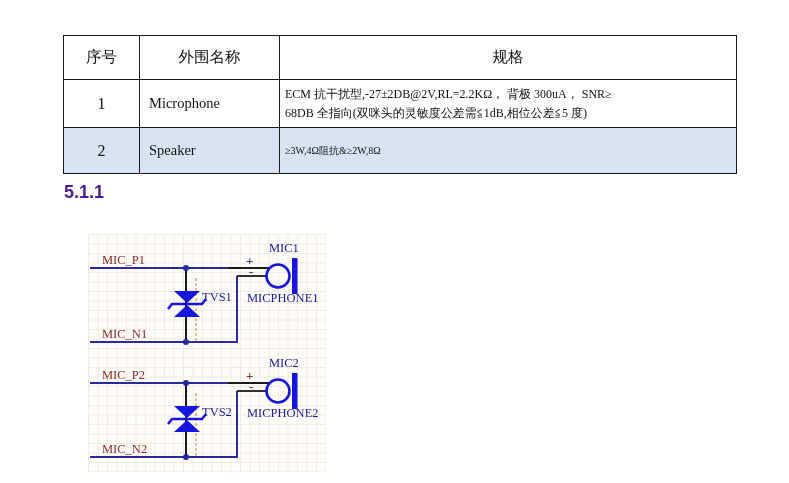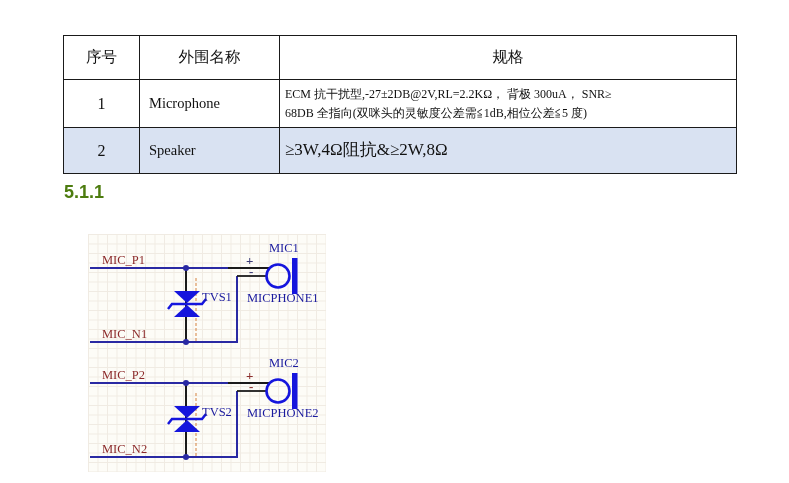--- a/index.html
+++ b/index.html
@@ -10,27 +10,27 @@
   .spec-table{position:absolute;left:63px;top:35px;border-collapse:collapse;table-layout:fixed;width:670px;}
   .spec-table td{border:1.5px solid #1a1a1a;padding:0;vertical-align:middle;color:#111;}
   .col-no{width:75px;text-align:center;font-size:16px;}
   .col-name{width:139px;text-align:left;padding-left:9px !important;font-family:Liberation Serif, serif;font-size:14.5px;}
   .col-spec{width:456px;text-align:left;padding-left:5px !important;font-size:12px;}
   .hdr-row td{height:43px;text-align:center;font-size:15.5px;}
   .hdr-row .col-name,.hdr-row .col-spec{text-align:center;padding-left:0 !important;
         font-family:"Liberation Serif","DejaVu Serif",serif;}
   .row-1 td{height:47px;}
   .row-2 td{height:45px;background:#d9e2f2;}
-  .row-2 .col-spec{font-size:17px;}
+  .row-2 .col-spec{font-size:10px;}
   .spec-line{white-space:nowrap;line-height:1.58;}
 
   
   .section-heading{position:absolute;left:64px;top:182px;display:flex;gap:9px;
         font-family:"Liberation Sans","DejaVu Sans",sans-serif;font-weight:700;
-        font-size:18px;color:#4d7c0f;}
+        font-size:18px;color:#4c1d95;}
 
   
   .schematic{position:absolute;left:88px;top:234px;width:238px;height:238px;
         background-color:#fdfcf7;
         background-image:linear-gradient(#f0ebe2 1px,transparent 1px),
                          linear-gradient(90deg,#f0ebe2 1px,transparent 1px);
         background-size:9.5px 9.5px;}
   .circuit{position:absolute;left:0;width:238px;height:112px;}
   .circuit-1{top:6px;}
   .circuit-2{top:121px;}

